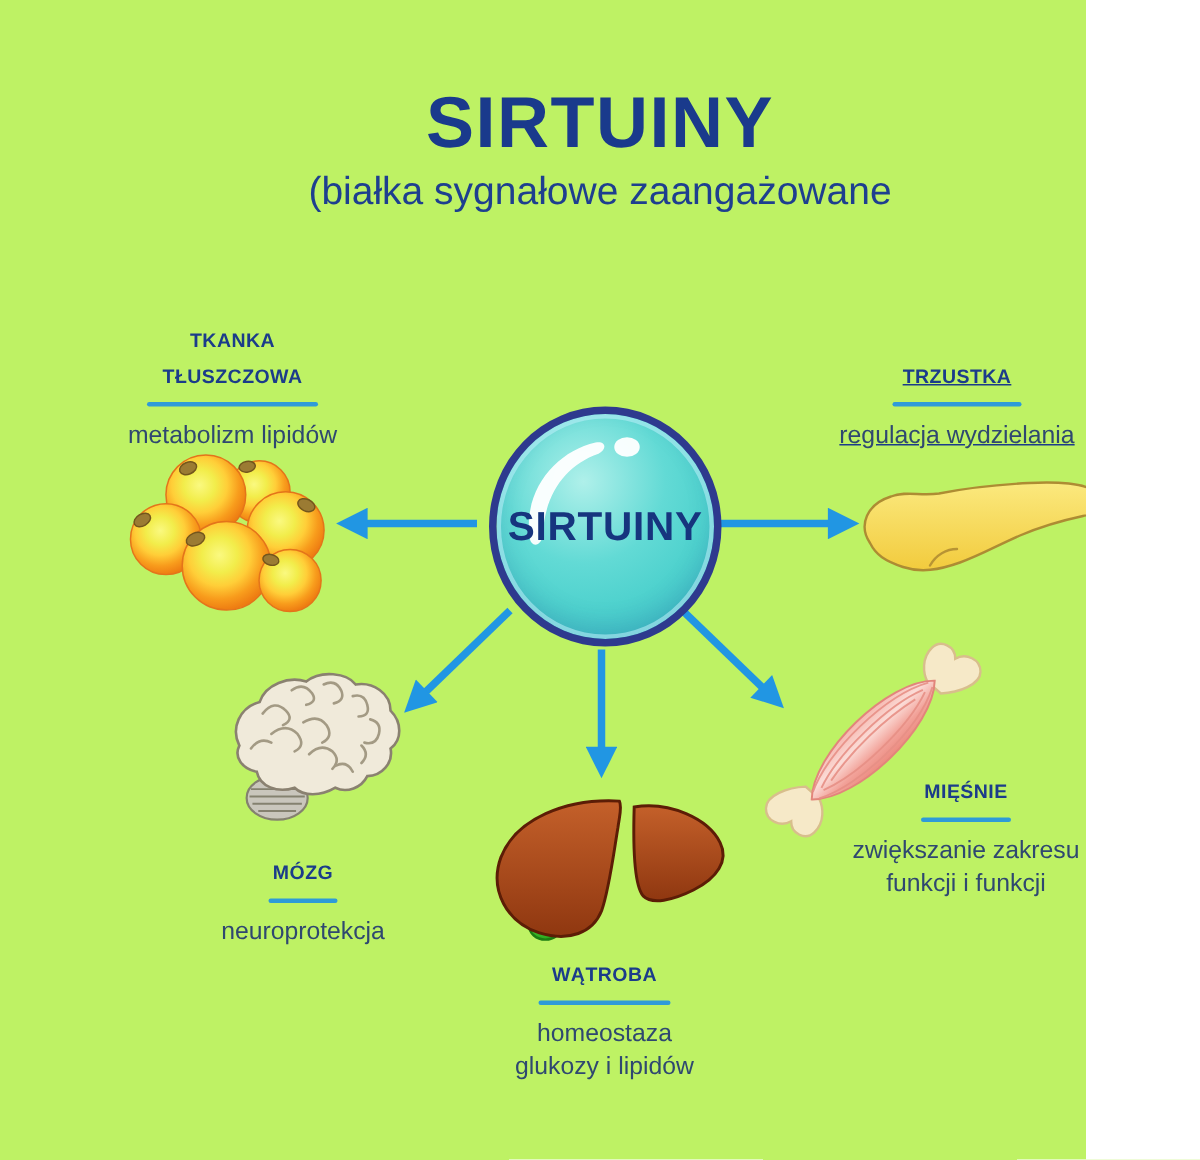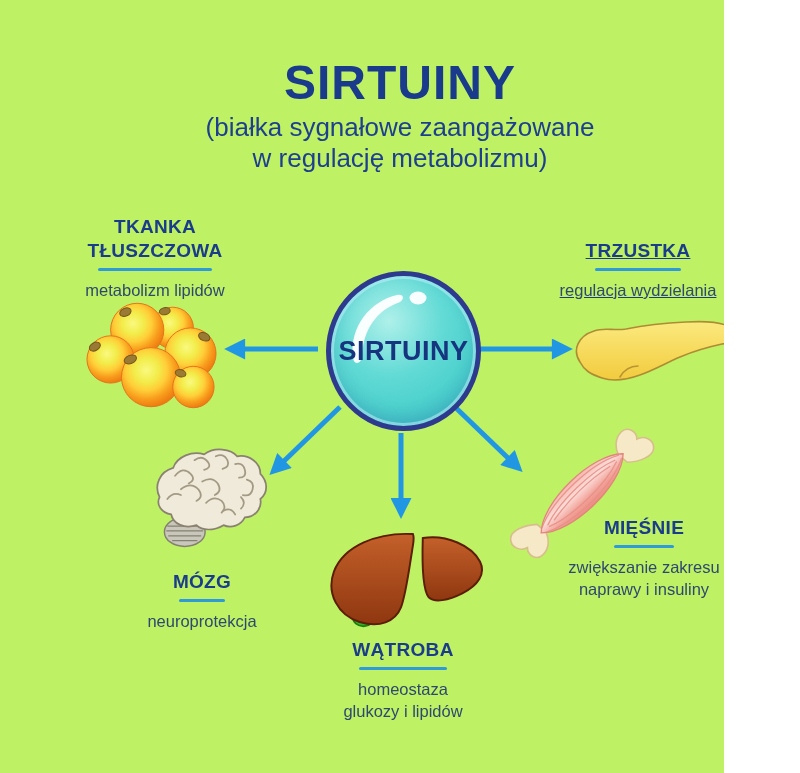--- a/index.html
+++ b/index.html
@@ -11,21 +11,21 @@
   .title{
     position:absolute;left:0;top:55px;width:800px;text-align:center;
     font-size:48px;font-weight:bold;letter-spacing:1px;color:#1A3A8C;margin:0;
   }
   .subtitle{
     position:absolute;left:0;top:112px;width:800px;text-align:center;
     font-size:26px;color:#1E3F8F;line-height:31px;
   }
   
   .node{position:absolute;text-align:center;color:#1B3C8A;}
-  .node .hd{font-size:19px;font-weight:bold;letter-spacing:.3px;line-height:24px;margin:0;}
+  .node .hd{font-size:13px;font-weight:bold;letter-spacing:.3px;line-height:24px;margin:0;}
   .node .ul{height:3px;background:#2E9BD8;border-radius:2px;margin:5px auto 8px auto;}
   .node .ds{font-size:16.5px;font-weight:normal;color:#2F4870;line-height:22px;}
   .n-adipose {left:60px; top:215px; width:190px;}
   .n-pancreas{left:525px;top:239px; width:226px;text-decoration:underline;}
   .n-brain   {left:112px;top:570px; width:180px;}
   .n-liver   {left:313px;top:638px; width:180px;text-align:center;}
   .n-muscles {left:549px;top:516px; width:190px;}
   .ul-adipose {width:114px;} .ul-pancreas{width:86px;}
   .ul-brain{width:46px;} .ul-liver{width:88px;} .ul-muscles{width:60px;}
   
@@ -62,21 +62,20 @@
     <line x1="318" y1="349" x2="243" y2="349" stroke="#2196E3" stroke-width="5" marker-end="url(#ah)"></line>
     <line x1="478" y1="349" x2="554" y2="349" stroke="#2196E3" stroke-width="5" marker-end="url(#ah)"></line>
     <line x1="340" y1="407" x2="283" y2="462" stroke="#2196E3" stroke-width="5" marker-end="url(#ah)"></line>
     <line x1="401" y1="433" x2="401" y2="500" stroke="#2196E3" stroke-width="5" marker-end="url(#ah)"></line>
     <line x1="455" y1="407" x2="509" y2="459" stroke="#2196E3" stroke-width="5" marker-end="url(#ah)"></line>
   </svg>
 
   <h1 class="title">SIRTUINY</h1>
   <div class="subtitle">
     <div>(białka sygnałowe zaangażowane</div>
-    <div>w regulację metabolizmu)</div>
   </div>
 
   <div class="bubble">
     <svg class="gloss" width="145" height="150" viewBox="0 0 145 150" aria-hidden="true">
       <path d="M22,82 C18,50 40,25 66,19 C73,17.5 74,23.5 68,26.5 C46,34 32,54 31,80 C30.5,88 23,90 22,82 Z" fill="#ffffff" opacity="0.95"></path>
       <ellipse cx="87" cy="22" rx="8.5" ry="6.5" fill="#ffffff" opacity="0.95"></ellipse>
     </svg>
     <span>SIRTUINY</span>
   </div>
 
@@ -187,21 +186,21 @@
              C79,64 82,40 85,22 C86,14 88,8 86,4 Z" fill="url(#livG)" stroke="#5C1D06" stroke-width="2"></path>
 
     <path d="M96,8 C120,4 146,16 154,32 C160,44 152,56 136,64 C122,71 108,74 102,68
              C97,62 95,40 96,8 Z" fill="url(#livG)" stroke="#5C1D06" stroke-width="2"></path>
   </svg>
 
   <div class="node n-muscles">
     <div class="hd">MIĘŚNIE</div>
     <div class="ul ul-muscles"></div>
     <div class="ds">zwiększanie zakresu</div>
-    <div class="ds">naprawy i insuliny</div>
+    <div class="ds">funkcji i funkcji</div>
   </div>
 
   <svg class="organ" style="left:495px;top:413px;" width="175" height="160" viewBox="0 0 175 160" aria-hidden="true">
     <defs>
       <linearGradient id="musG" x1="0" y1="0" x2="0" y2="1">
         <stop offset="0" stop-color="#F6B6AE"></stop>
           <stop offset="0.38" stop-color="#FBDCD7"></stop>
         <stop offset="0.72" stop-color="#F2A299"></stop>
           <stop offset="1" stop-color="#EC8B80"></stop>
       </linearGradient>

